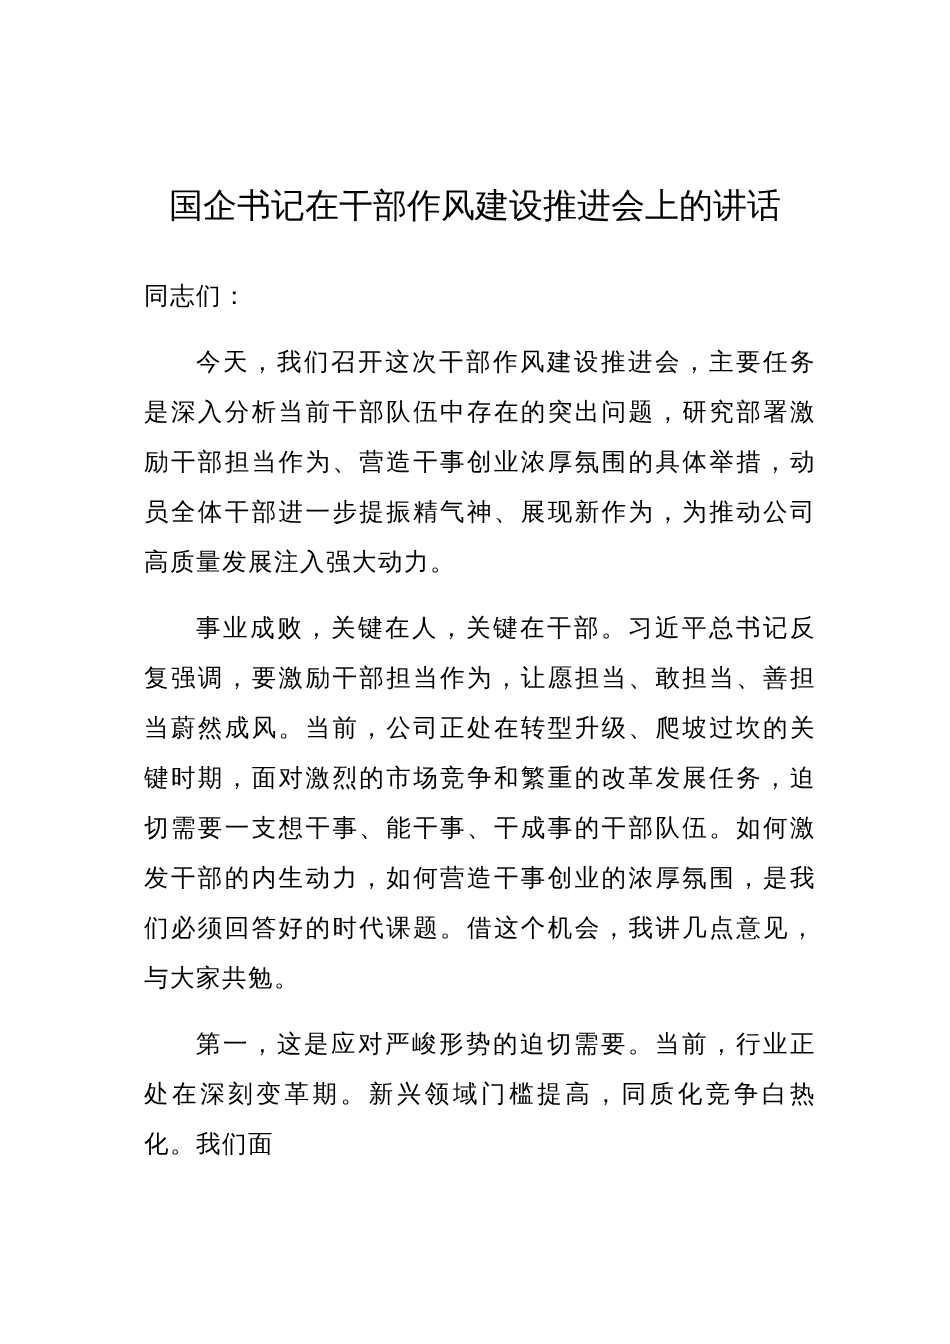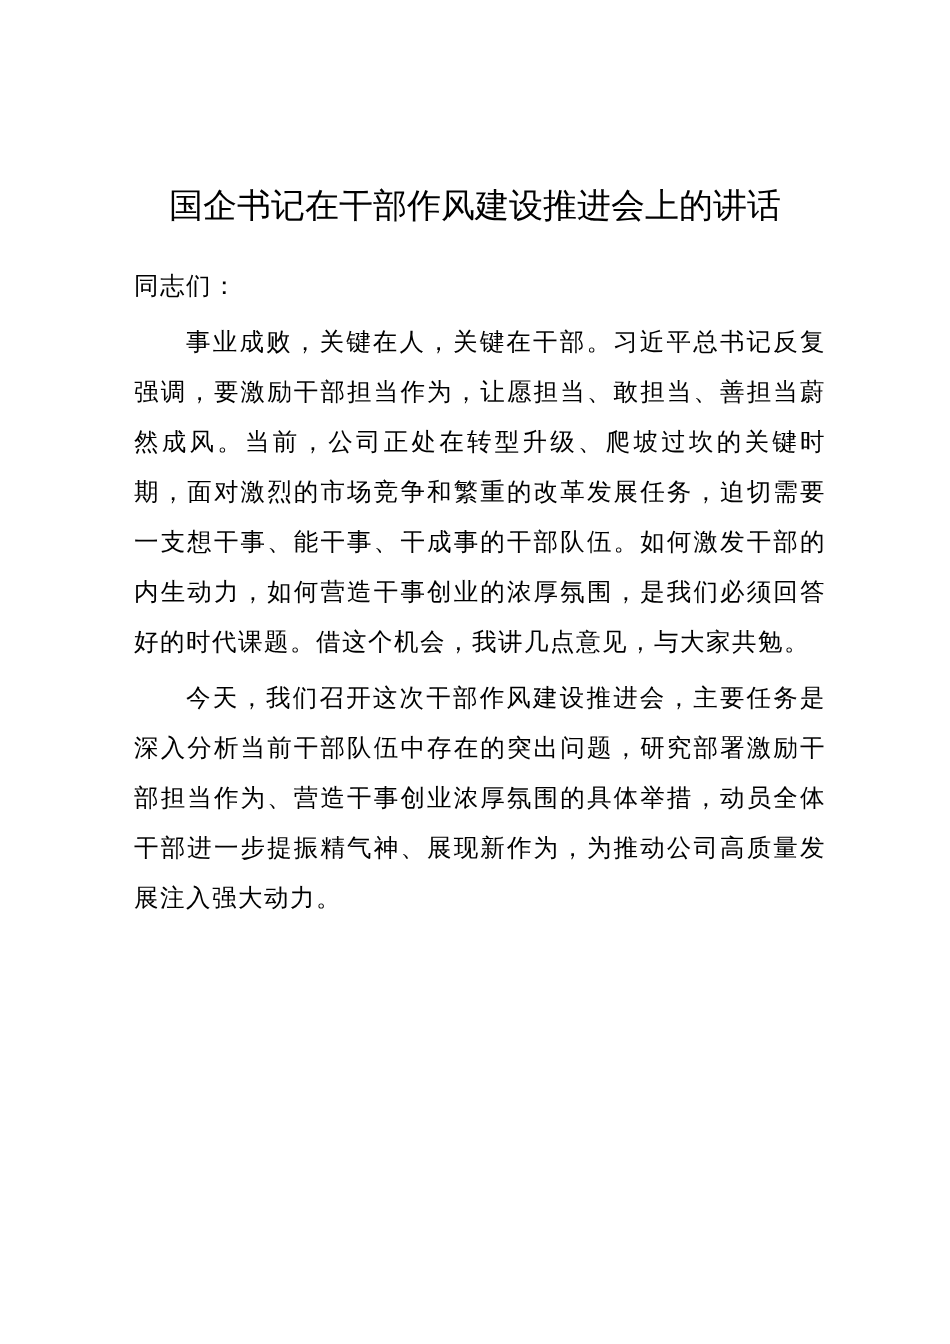--- a/index.html
+++ b/index.html
@@ -10,26 +10,27 @@
     font-family: "DejaVu Sans", "Liberation Sans", sans-serif;
   }
   .title {
     position: absolute; left: 0; top: 180px; width: 950px;
     text-align: center; font-size: 34px; line-height: 50px; letter-spacing: 0px;
   }
   .body {
     position: absolute; left: 128px; top: 255px; width: 704px;
     font-size: 24.5px; line-height: 50px; letter-spacing: 1.5px;
   }
-  .body p { margin: 6px; text-align: justify; text-justify: inter-character; }
+  .body p { margin: 16px; text-align: justify; text-justify: inter-character; }
   .body p.indent { text-indent: 52px; }
 </style>
 </head>
 <body>
 
 <div class="page">
   <div class="title">国企书记在干部作风建设推进会上的讲话</div>
   <div class="body">
     <p>同志们：</p>
+    <p class="indent">今天，我们召开这次干部作风建设推进会，主要任务是深入分析当前干部队伍中存在的突出问题，研究部署激励干部担当作为、营造干事创业浓厚氛围的具体举措，动员全体干部进一步提振精气神、展现新作为，为推动公司高质量发展注入强大动力。</p>
     <p class="indent">事业成败，关键在人，关键在干部。习近平总书记反复强调，要激励干部担当作为，让愿担当、敢担当、善担当蔚然成风。当前，公司正处在转型升级、爬坡过坎的关键时期，面对激烈的市场竞争和繁重的改革发展任务，迫切需要一支想干事、能干事、干成事的干部队伍。如何激发干部的内生动力，如何营造干事创业的浓厚氛围，是我们必须回答好的时代课题。借这个机会，我讲几点意见，与大家共勉。</p>
-    <p class="indent">今天，我们召开这次干部作风建设推进会，主要任务是深入分析当前干部队伍中存在的突出问题，研究部署激励干部担当作为、营造干事创业浓厚氛围的具体举措，动员全体干部进一步提振精气神、展现新作为，为推动公司高质量发展注入强大动力。</p>
+    <p class="indent">第一，这是应对严峻形势的迫切需要。当前，行业正处在深刻变革期。新兴领域门槛提高，同质化竞争白热化。我们面</p>
   </div>
 </div>
 
 </body></html>

